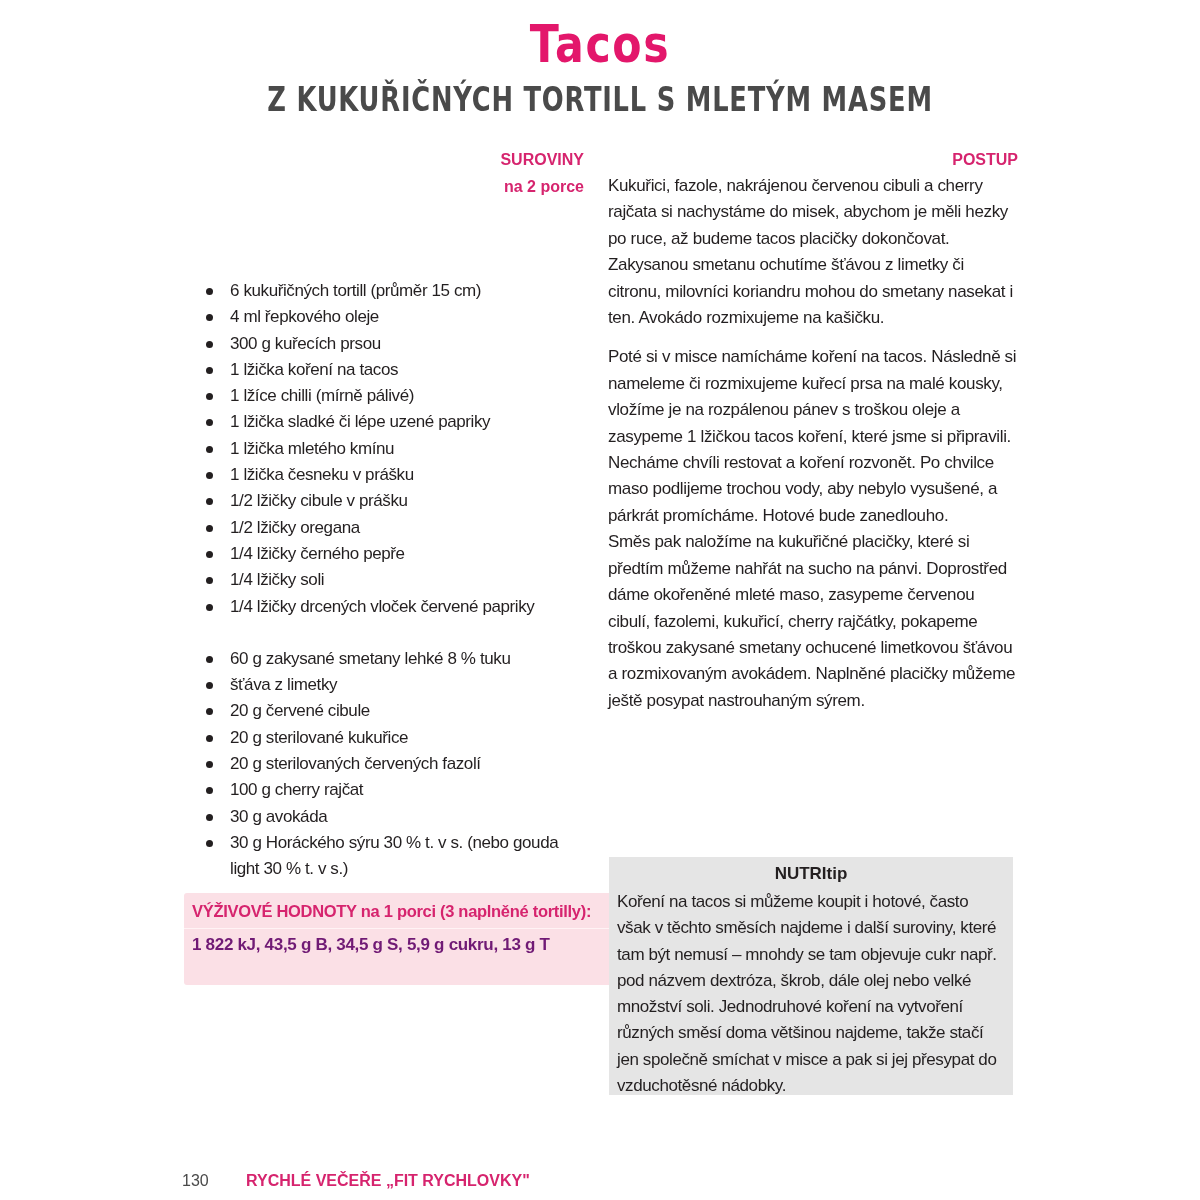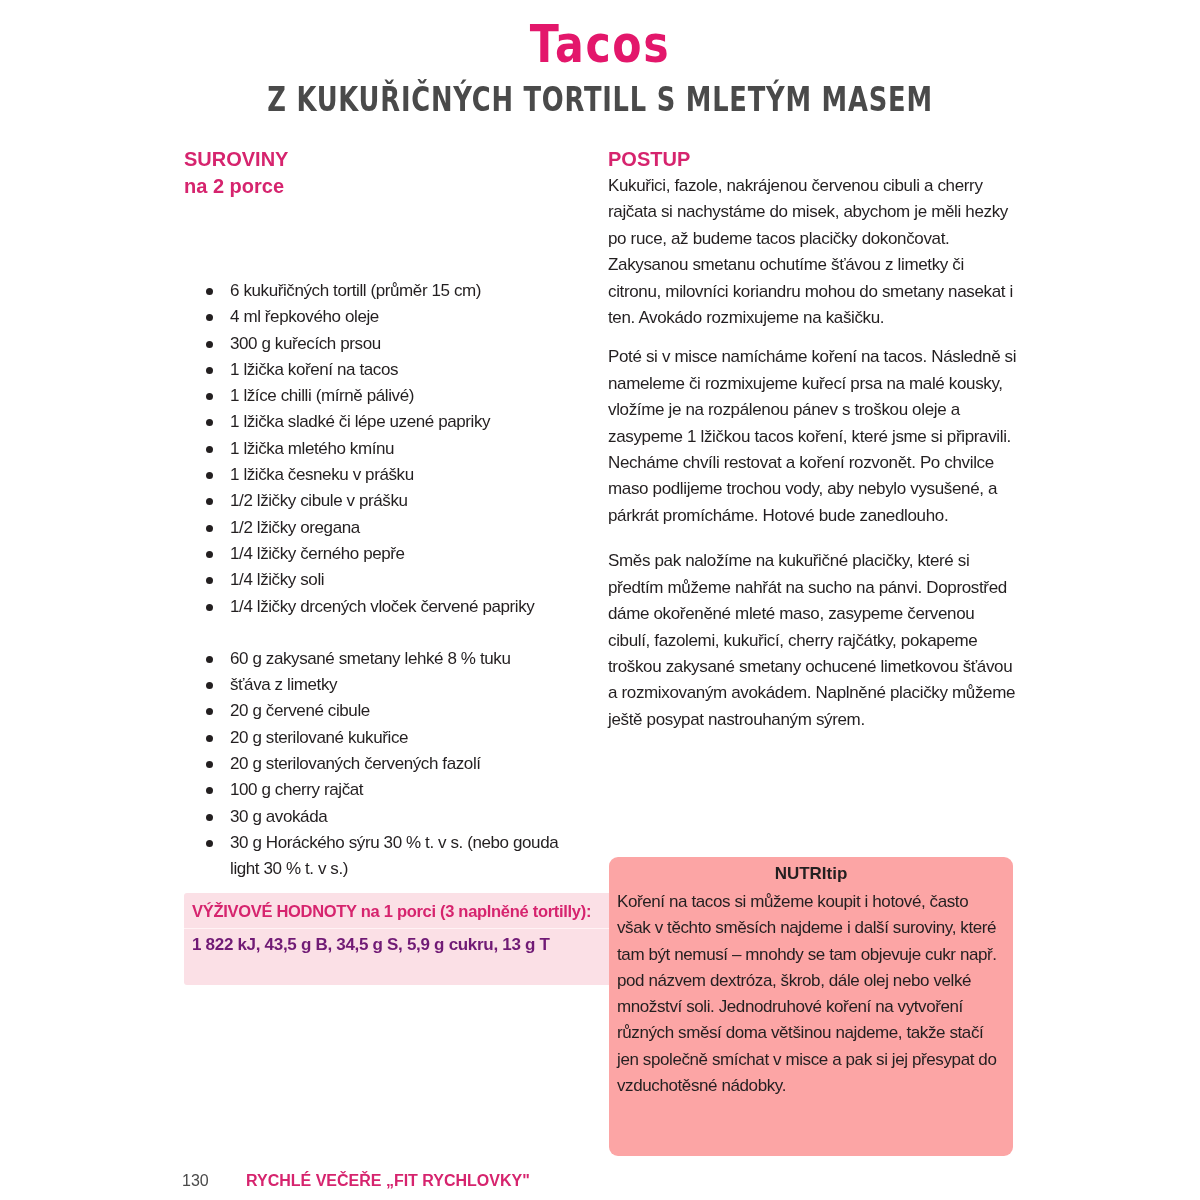--- a/index.html
+++ b/index.html
@@ -5,44 +5,44 @@
   html, body { margin: 0; padding: 0; background: #ffffff; }
   body { width: 1200px; height: 1200px; position: relative; overflow: hidden;
          font-family: "Liberation Sans", sans-serif; color: #231f20; }
   .title { position: absolute; left: 0; width: 1200px; top: 14px; text-align: center;
            font-family: "DejaVu Sans", sans-serif; font-weight: bold; font-size: 52px;
            color: #e3176b; letter-spacing: 2px; transform: scaleX(0.82); line-height: 60px; }
   .subtitle { position: absolute; left: 0; width: 1200px; top: 78px; text-align: center;
               font-family: "DejaVu Sans", sans-serif; font-weight: bold; font-size: 33px;
               color: #4a4a4a; letter-spacing: 1px; text-transform: uppercase;
               transform: scaleX(0.78); line-height: 44px; }
-  .h-pink { color: #d6246e; font-weight: bold; font-size: 20px; line-height: 27px;
-            font-family: "Liberation Sans", sans-serif; transform-origin: left; }
+  .h-pink { color: #d6246e; font-weight: bold; font-size: 16px; line-height: 27px;
+            font-family: "Liberation Sans", sans-serif; transform-origin: left; text-align: right; }
   .left { position: absolute; left: 184px; top: 146px; width: 400px; }
   .ing-list { list-style: none; margin: 0; padding: 0; }
   .ing-list li { position: relative; padding-left: 46px; font-size: 17px; line-height: 26.3px;
                  color: #231f20; letter-spacing: -0.4px; }
   .ing-list li .bullet { position: absolute; left: 22px; top: 10px; width: 7px; height: 7px;
                          border-radius: 50%; background: #231f20; }
   .list1 { margin-top: 78px; }
   .list2 { margin-top: 26px; }
   .energy-h { position: absolute; left: 184px; top: 888px; }
   .nutri-box { position: absolute; left: 184px; top: 893px; width: 480px; height: 92px;
                background: #fbe0e6; border-radius: 3px; }
   .nutri-head { padding: 6px 8px 4px 8px; color: #d6246e; font-weight: bold; font-size: 16.5px;
                 line-height: 25px; letter-spacing: -0.3px; border-bottom: 1px solid #fff3f5; }
   .nutri-vals { padding: 6px 8px; font-weight: bold; font-size: 17px; color: #701a75;
                 letter-spacing: -0.3px; }
   .right { position: absolute; left: 608px; top: 146px; width: 410px; }
   .para { font-size: 17px; line-height: 26.4px; color: #231f20; margin: 0; letter-spacing: -0.35px; }
   .p1 { }
   .p2 { margin-top: 13px; }
-  .p3 { margin-top: 19px; }
-  .tip-box { position: absolute; left: 609px; top: 857px; width: 404px; height: 299px;
-             background: #fca5a5; border-radius: 9px; }
+  .p3 { margin-top: 0; }
+  .tip-box { position: absolute; left: 609px; top: 857px; width: 404px; height: 238px;
+             background: #e5e5e5; }
   .tip-title { text-align: center; font-weight: bold; font-size: 17px; margin-top: 6px;
                line-height: 22px; color: #231f20; }
   .tip-text { padding: 4px 8px 0 8px; font-size: 17px; line-height: 26.3px; color: #231f20;
               letter-spacing: -0.4px; }
   .footer { position: absolute; top: 1172px; left: 182px; font-size: 16px; text-align: right; }
   .page-num { color: #4a4a4a; }
   .footer-title { position: absolute; left: 64px; top: 0; white-space: nowrap; color: #d6246e;
                   font-weight: bold; font-size: 16px; }
 </style>
 </head>

